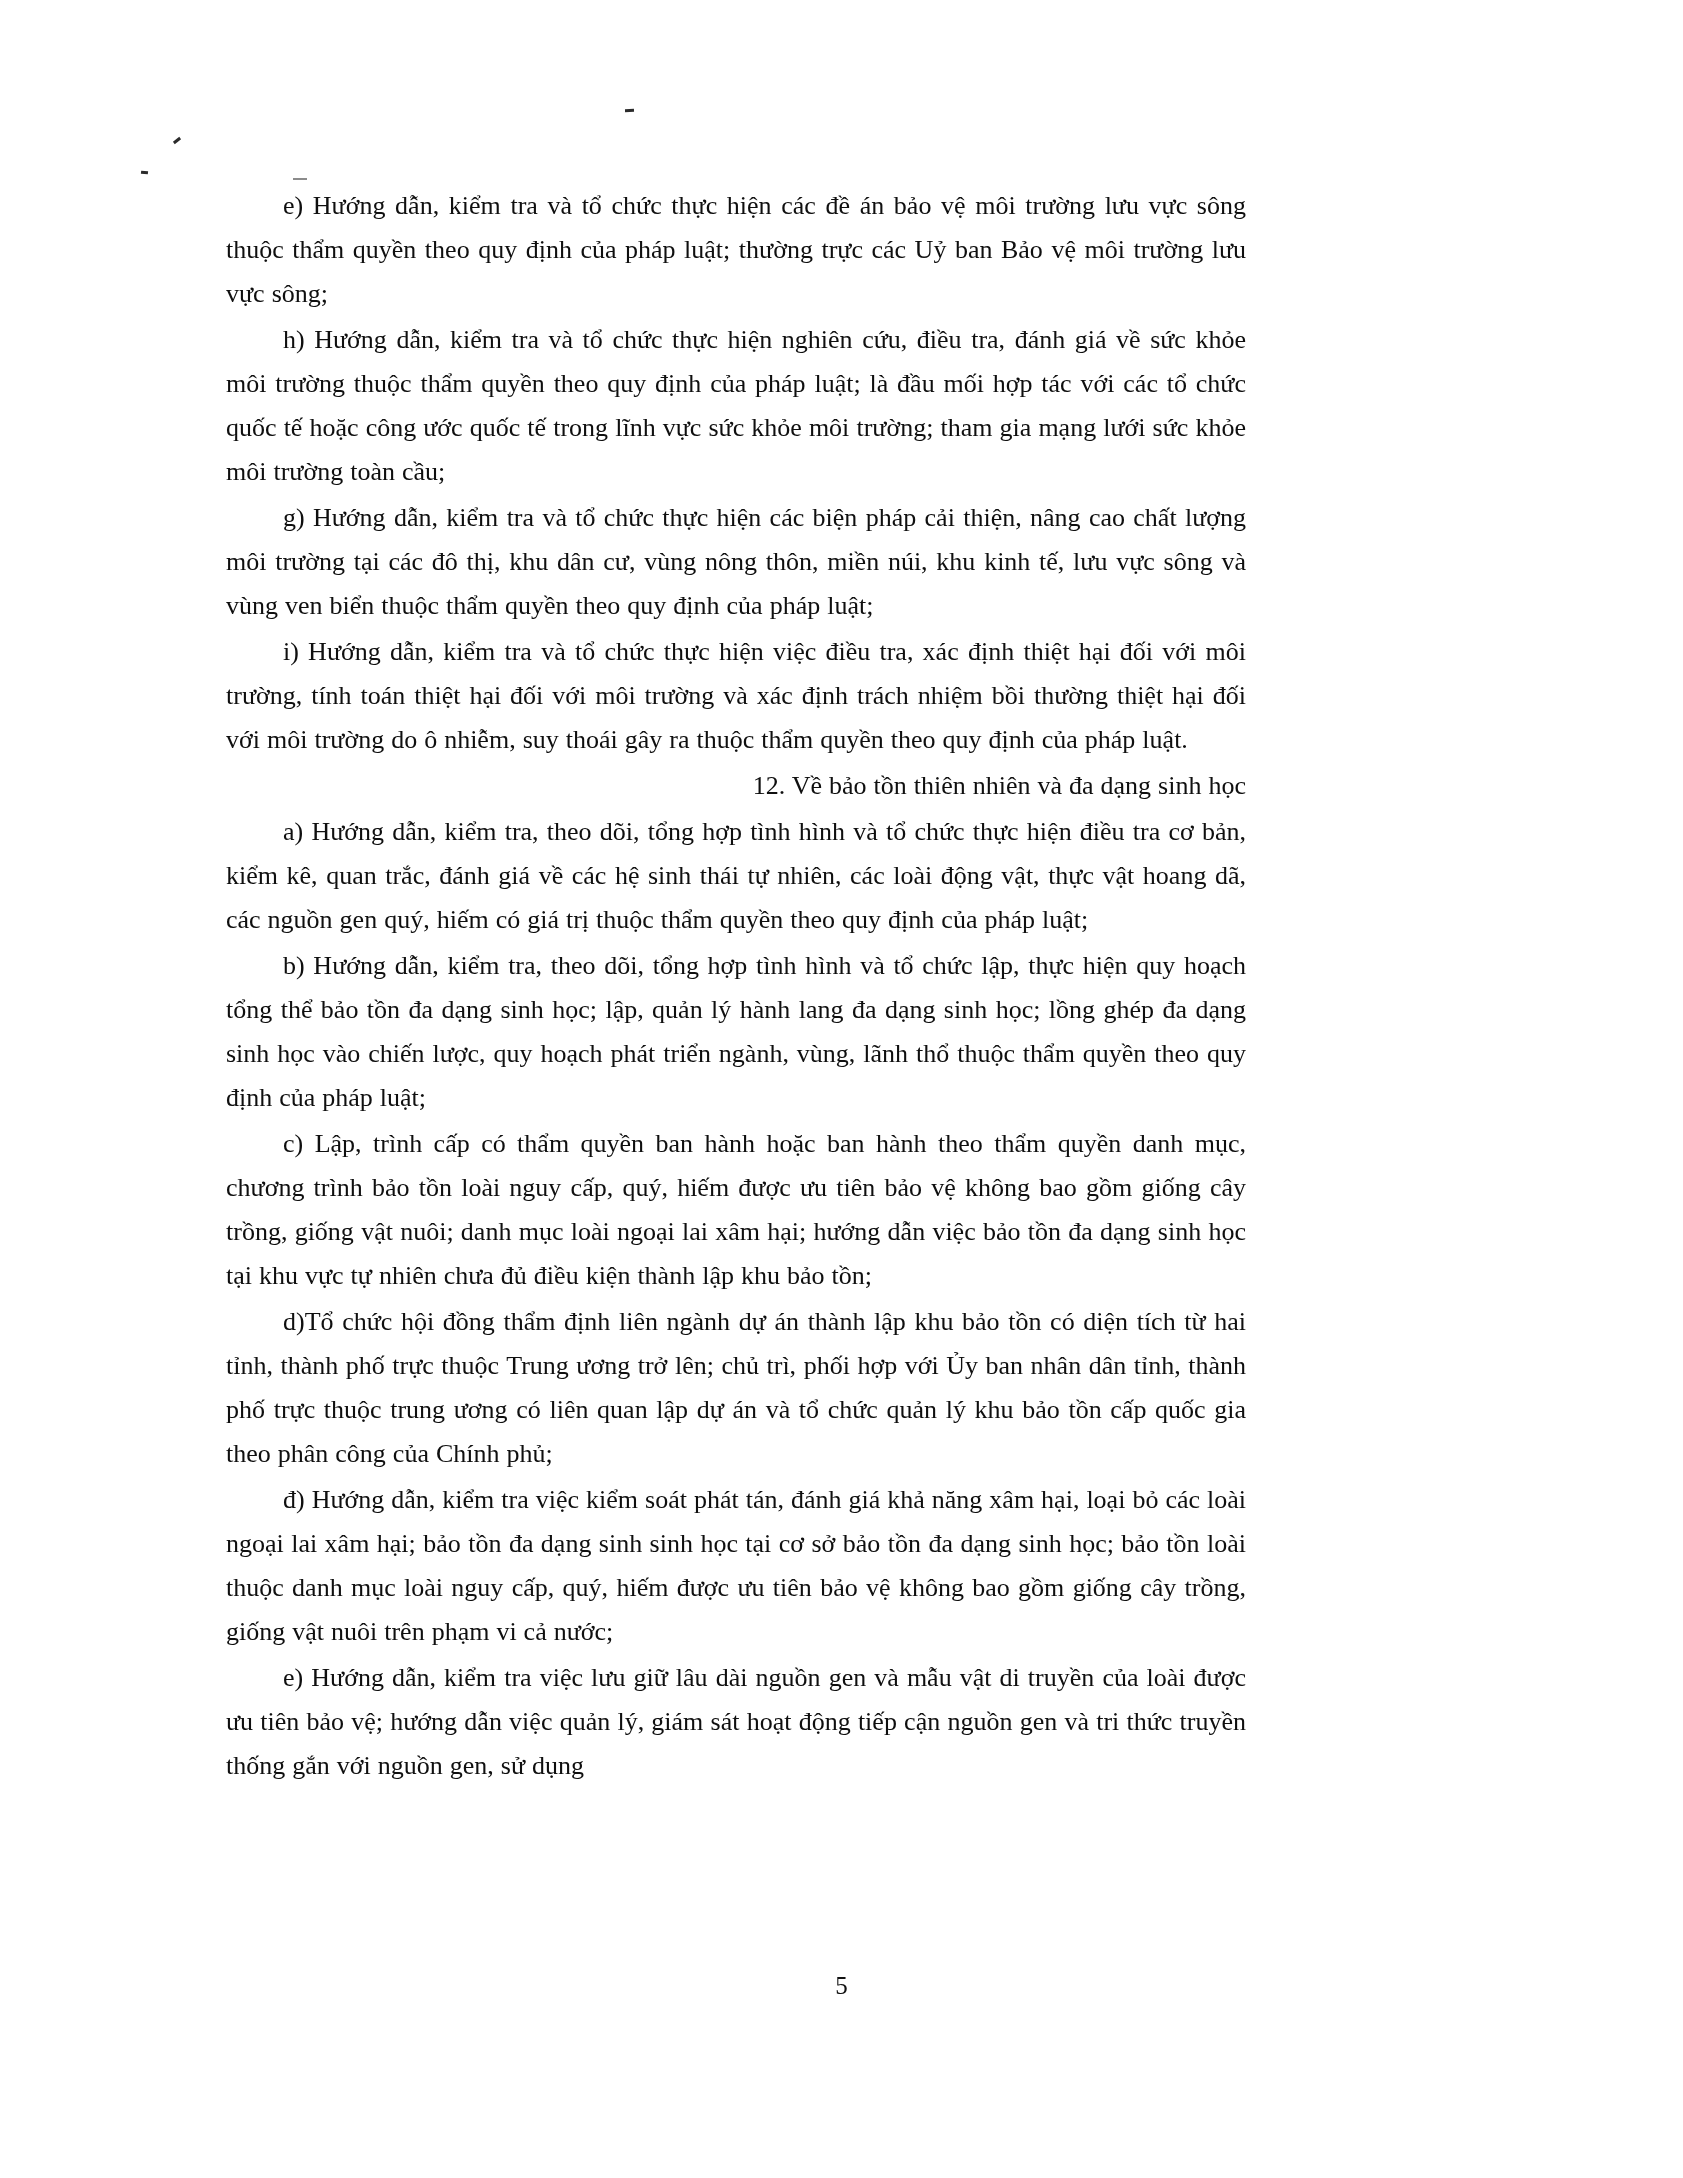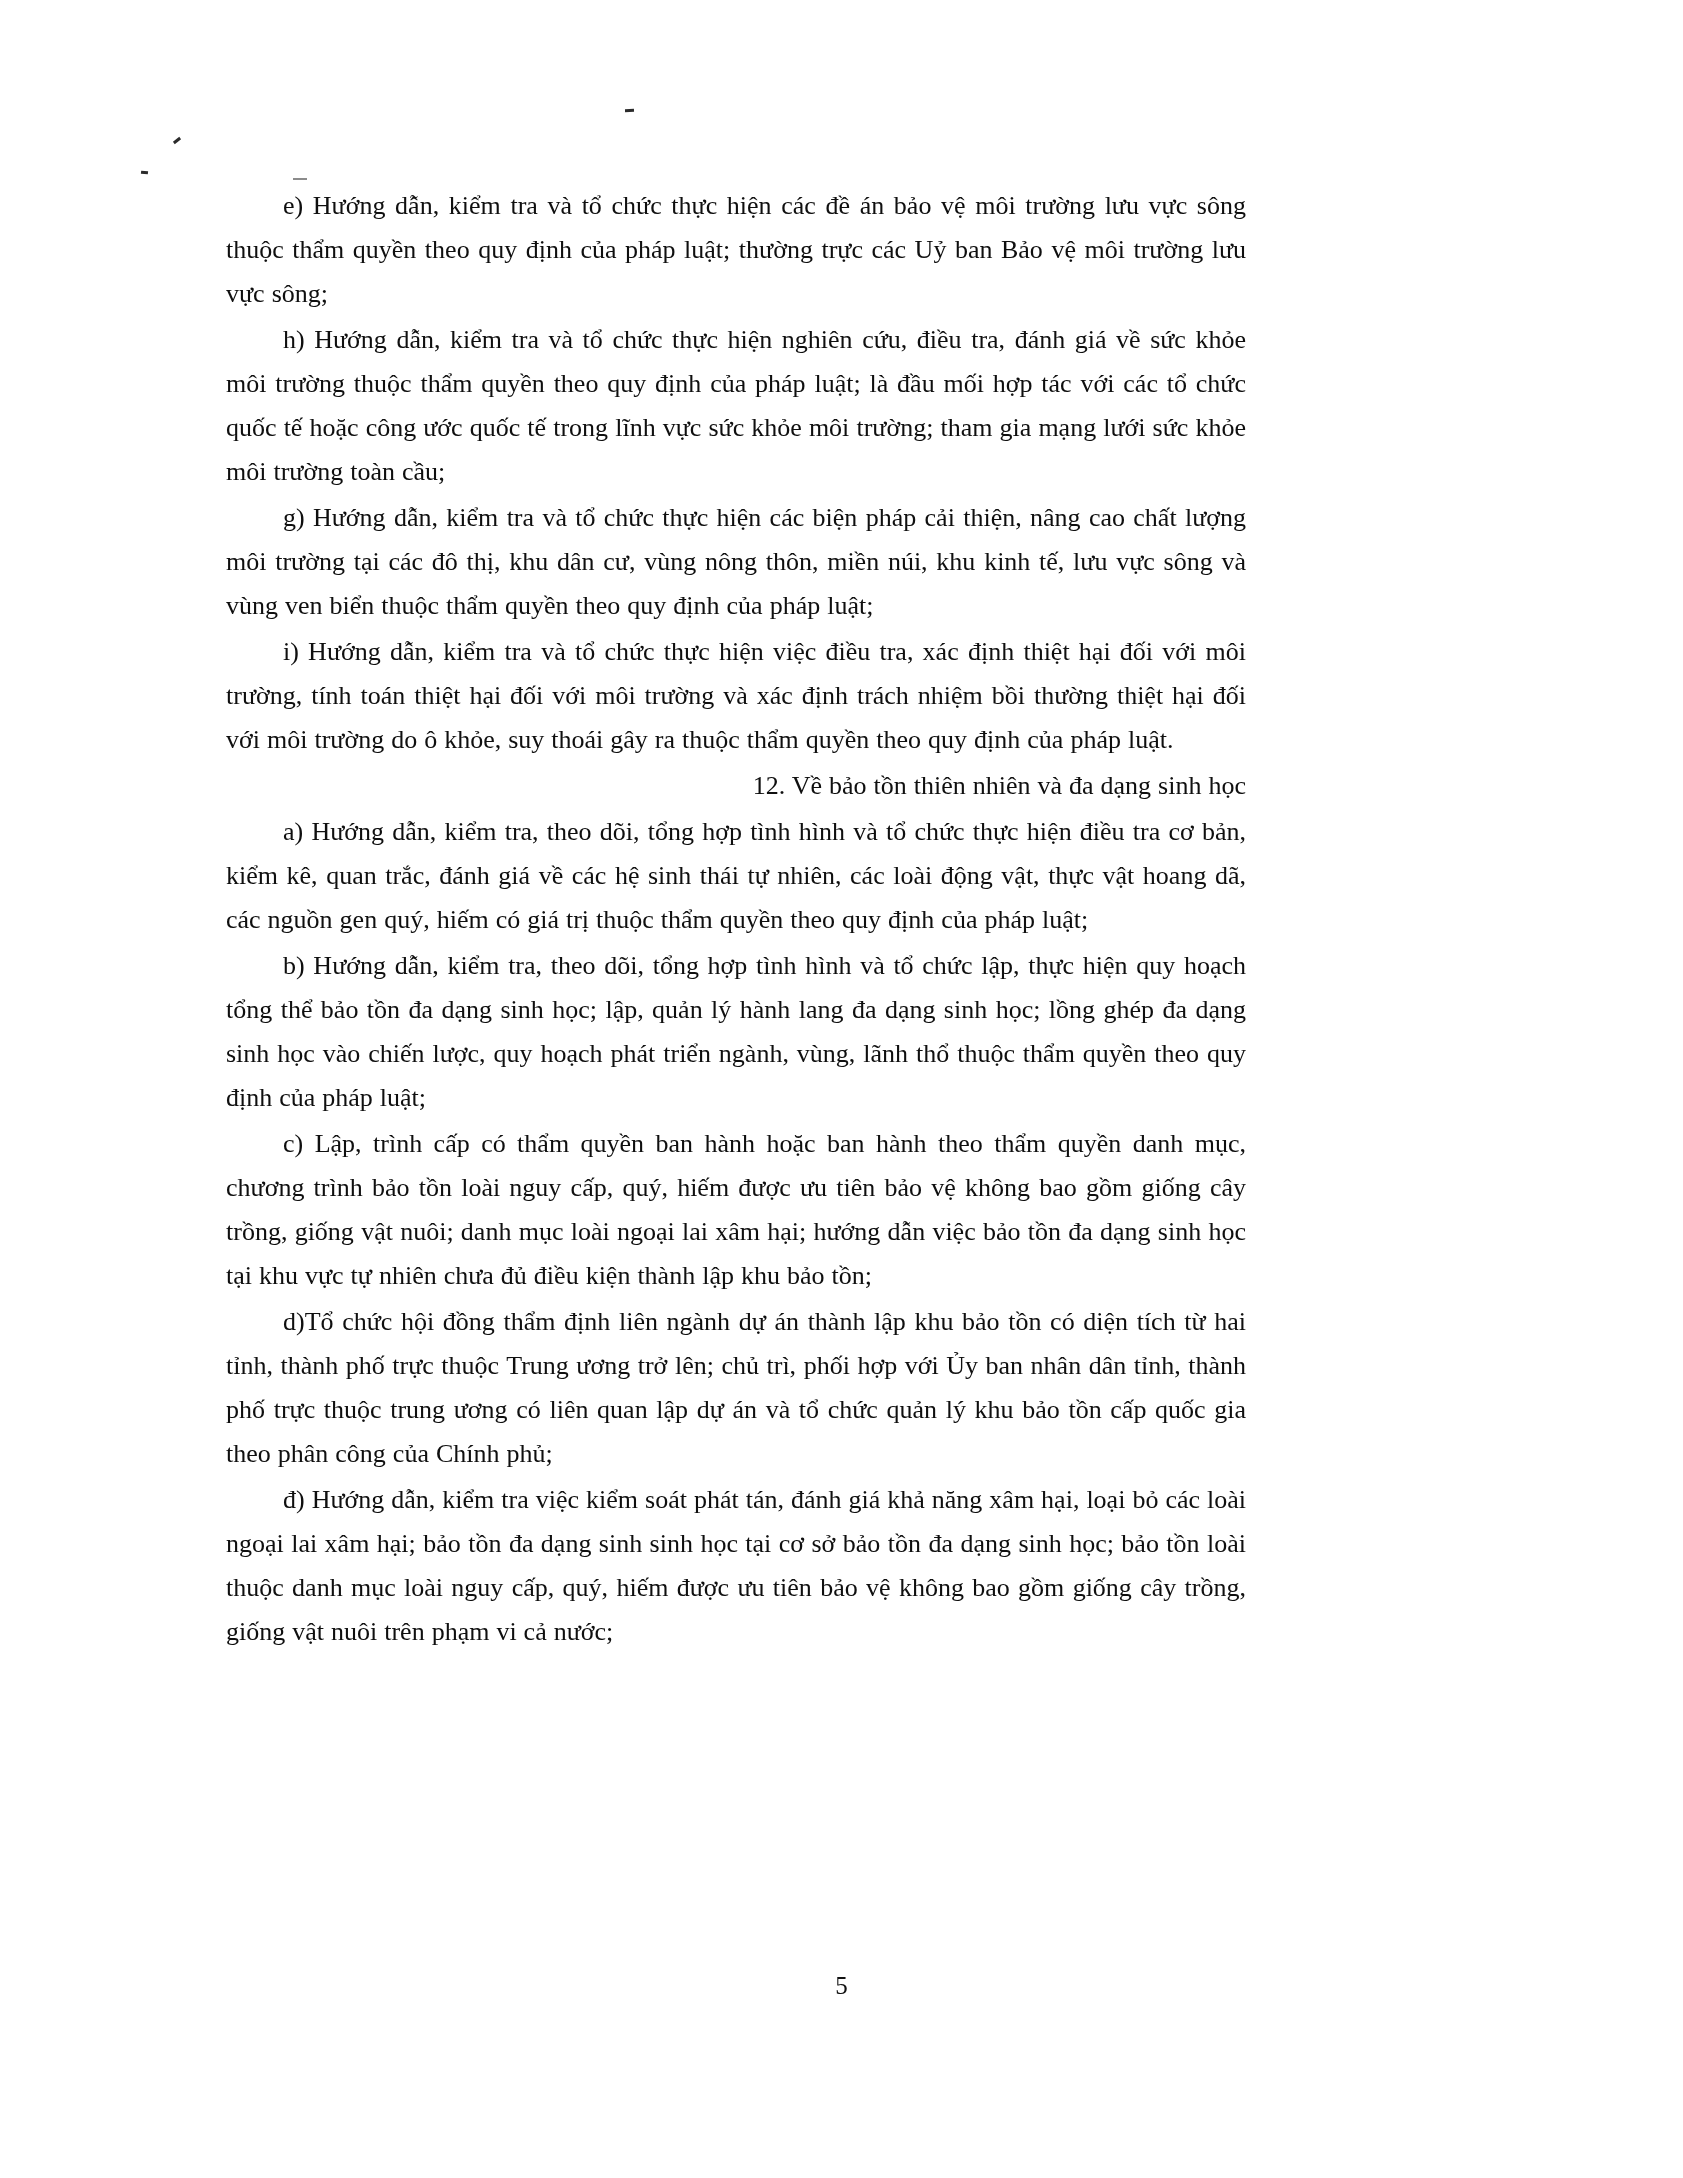--- a/index.html
+++ b/index.html
@@ -90,25 +90,26 @@
 
   <div class="scan-tick tick-top"></div>
   <div class="scan-tick tick-left-a"></div>
   <div class="scan-tick tick-left-b"></div>
   <div class="scan-tick tick-left-c"></div>
 
   <div class="content">
     <p class="para">e) Hướng dẫn, kiểm tra và tổ chức thực hiện các đề án bảo vệ môi trường lưu vực sông thuộc thẩm quyền theo quy định của pháp luật; thường trực các Uỷ ban Bảo vệ môi trường lưu vực sông;</p>
     <p class="para">h) Hướng dẫn, kiểm tra và tổ chức thực hiện nghiên cứu, điều tra, đánh giá về sức khỏe môi trường thuộc thẩm quyền theo quy định của pháp luật; là đầu mối hợp tác với các tổ chức quốc tế hoặc công ước quốc tế trong lĩnh vực sức khỏe môi trường; tham gia mạng lưới sức khỏe môi trường toàn cầu;</p>
     <p class="para">g) Hướng dẫn, kiểm tra và tổ chức thực hiện các biện pháp cải thiện, nâng cao chất lượng môi trường tại các đô thị, khu dân cư, vùng nông thôn, miền núi, khu kinh tế, lưu vực sông và vùng ven biển thuộc thẩm quyền theo quy định của pháp luật;</p>
-    <p class="para">i) Hướng dẫn, kiểm tra và tổ chức thực hiện việc điều tra, xác định thiệt hại đối với môi trường, tính toán thiệt hại đối với môi trường và xác định trách nhiệm bồi thường thiệt hại đối với môi trường do ô khỏe, suy thoái gây ra thuộc thẩm quyền theo quy định của pháp luật.</p>
+    <p class="para">i) Hướng dẫn, kiểm tra và tổ chức thực hiện việc điều tra, xác định thiệt hại đối với môi trường, tính toán thiệt hại đối với môi trường và xác định trách nhiệm bồi thường thiệt hại đối với môi trường do ô nhiễm, suy thoái gây ra thuộc thẩm quyền theo quy định của pháp luật.</p>
     <p class="para heading-num">12. Về bảo tồn thiên nhiên và đa dạng sinh học</p>
     <p class="para">a) Hướng dẫn, kiểm tra, theo dõi, tổng hợp tình hình và tổ chức thực hiện điều tra cơ bản, kiểm kê, quan trắc, đánh giá về các hệ sinh thái tự nhiên, các loài động vật, thực vật hoang dã, các nguồn gen quý, hiếm có giá trị thuộc thẩm quyền theo quy định của pháp luật;</p>
     <p class="para">b) Hướng dẫn, kiểm tra, theo dõi, tổng hợp tình hình và tổ chức lập, thực hiện quy hoạch tổng thể bảo tồn đa dạng sinh học; lập, quản lý hành lang đa dạng sinh học; lồng ghép đa dạng sinh học vào chiến lược, quy hoạch phát triển ngành, vùng, lãnh thổ thuộc thẩm quyền theo quy định của pháp luật;</p>
     <p class="para">c) Lập, trình cấp có thẩm quyền ban hành hoặc ban hành theo thẩm quyền danh mục, chương trình bảo tồn loài nguy cấp, quý, hiếm được ưu tiên bảo vệ không bao gồm giống cây trồng, giống vật nuôi; danh mục loài ngoại lai xâm hại; hướng dẫn việc bảo tồn đa dạng sinh học tại khu vực tự nhiên chưa đủ điều kiện thành lập khu bảo tồn;</p>
     <p class="para">d)Tổ chức hội đồng thẩm định liên ngành dự án thành lập khu bảo tồn có diện tích từ hai tỉnh, thành phố trực thuộc Trung ương trở lên; chủ trì, phối hợp với Ủy ban nhân dân tỉnh, thành phố trực thuộc trung ương có liên quan lập dự án và tổ chức quản lý khu bảo tồn cấp quốc gia theo phân công của Chính phủ;</p>
     <p class="para">đ) Hướng dẫn, kiểm tra việc kiểm soát phát tán, đánh giá khả năng xâm hại, loại bỏ các loài ngoại lai xâm hại; bảo tồn đa dạng sinh sinh học tại cơ sở bảo tồn đa dạng sinh học; bảo tồn loài thuộc danh mục loài nguy cấp, quý, hiếm được ưu tiên bảo vệ không bao gồm giống cây trồng, giống vật nuôi trên phạm vi cả nước;</p>
+    <p class="para last-block">e) Hướng dẫn, kiểm tra việc lưu giữ lâu dài nguồn gen và mẫu vật di truyền của loài được ưu tiên bảo vệ; hướng dẫn việc quản lý, giám sát hoạt động tiếp cận nguồn gen và tri thức truyền thống gắn với nguồn gen, sử dụng</p>
   </div>
 
   <div class="page-number">5</div>
 
 </div>
 
 
 </body></html>

